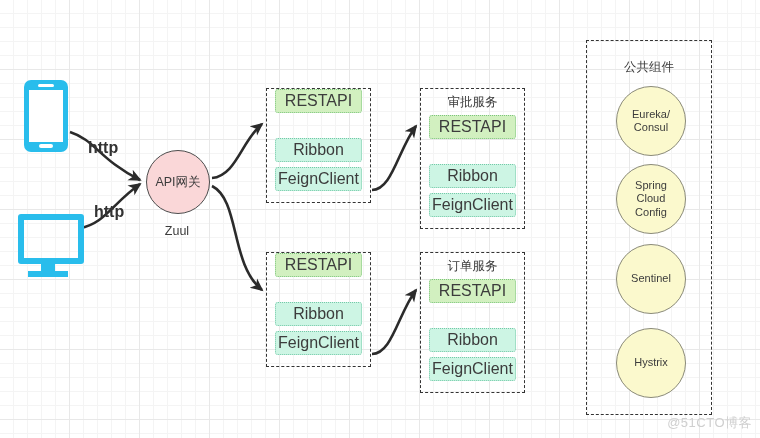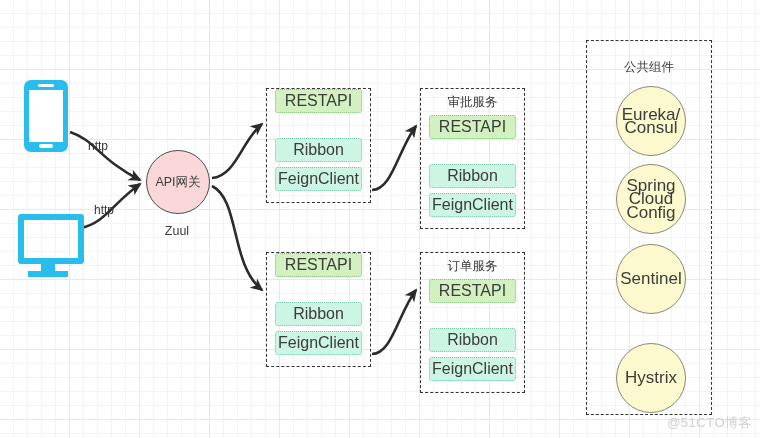--- a/index.html
+++ b/index.html
@@ -56,21 +56,21 @@
   .gateway{
     position:absolute;left:146px;top:150px;width:62px;height:62px;
     border-radius:50%;background:#fad7d8;border:1.4px solid #4d4d4d;
     display:flex;align-items:center;justify-content:center;
     font-size:12.5px;color:#3c3c3c;
   }
   .gateway-label{
     position:absolute;left:146px;top:224px;width:62px;text-align:center;
     font-size:12.5px;color:#3c3c3c;
   }
-  .http-label{position:absolute;font-size:12px;color:#333;}
+  .http-label{position:absolute;font-size:16px;color:#333;font-weight:bold;}
 
   
   .service{
     position:absolute;width:105px;
     border:1.6px dashed #333;background:transparent;
     box-sizing:border-box;
   }
   .service .title{
     text-align:center;font-size:12.5px;color:#3c3c3c;
     padding:5px 0 4px;
@@ -90,21 +90,21 @@
     position:absolute;left:586px;top:40px;width:126px;height:375px;
     border:1.6px dashed #333;box-sizing:border-box;
   }
   .panel .ptitle{
     text-align:center;font-size:12.5px;color:#3c3c3c;padding:18px 0 0;
   }
   .comp{
     position:absolute;width:68px;height:68px;border-radius:50%;
     background:#fbf9cd;border:1.3px solid #8a8a78;
     display:flex;align-items:center;justify-content:center;
-    text-align:center;font-size:17px;line-height:13.5px;color:#3c3c3c;
+    text-align:center;font-size:11px;line-height:13.5px;color:#3c3c3c;
   }
   .watermark{
     position:absolute;right:8px;bottom:6px;
     font-size:13px;color:#cfcfcf;letter-spacing:.5px;
   }
 </style>
 </head>
 <body>
 
 <div id="canvas">
@@ -177,19 +177,19 @@
 
   <div class="comp" style="left:616px;top:86px;">
     <span>Eureka/<br>Consul</span>
   </div>
   <div class="comp" style="left:616px;top:164px;">
     <span>Spring<br>Cloud<br>Config</span>
   </div>
   <div class="comp" style="left:616px;top:244px;">
     <span>Sentinel</span>
   </div>
-  <div class="comp" style="left:616px;top:343px;text-align:center;">
+  <div class="comp" style="left:616px;top:328px;text-align:center;">
     <span>Hystrix</span>
   </div>
 
   <div class="watermark">@51CTO博客</div>
 
 </div>
 
 </body></html>

